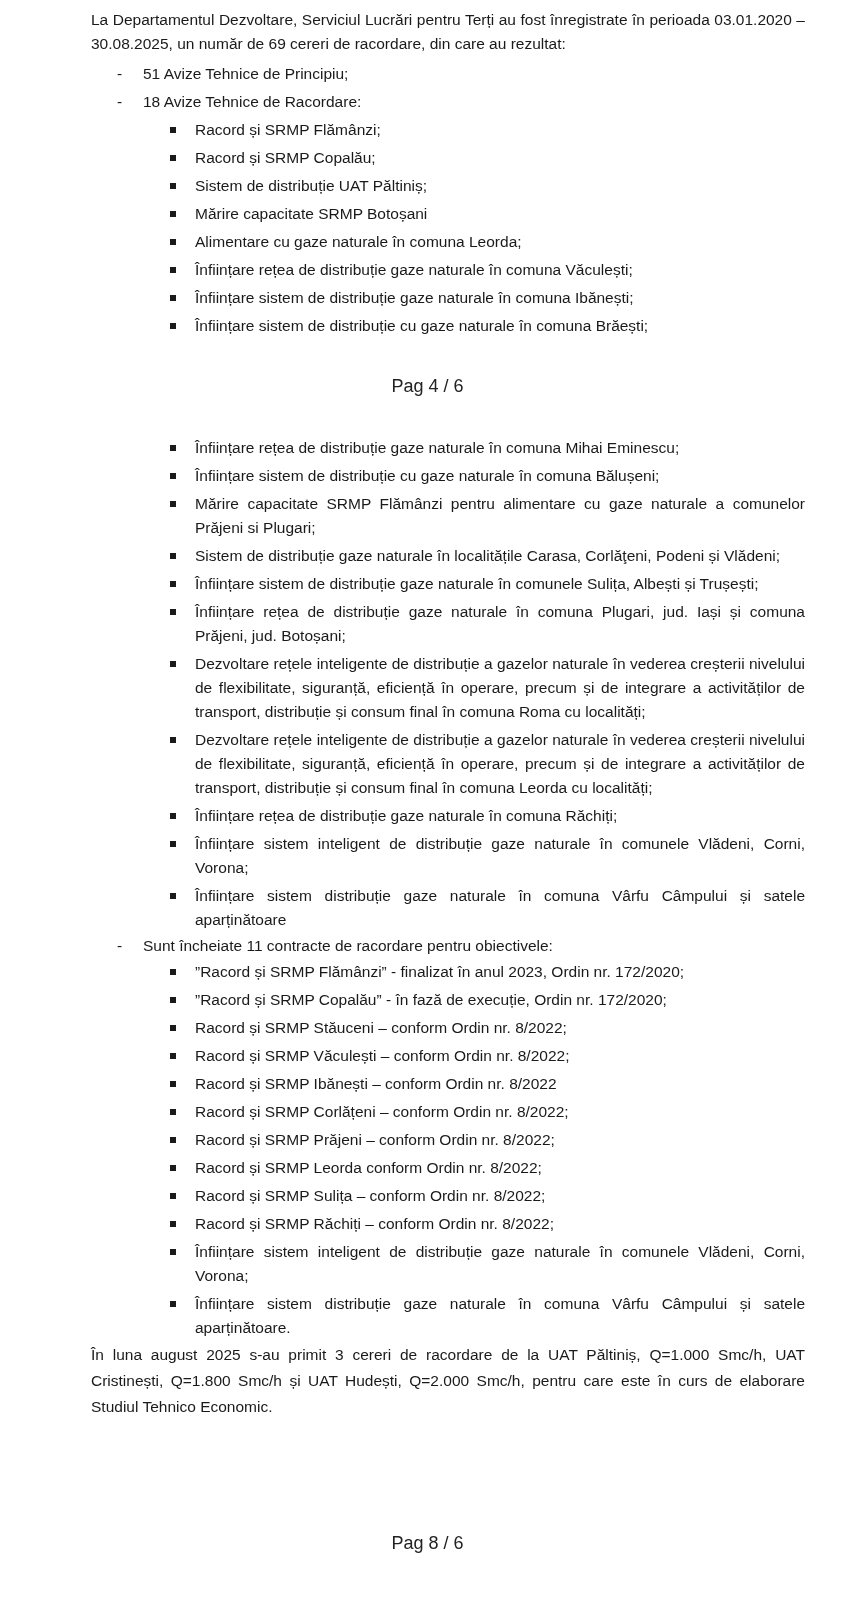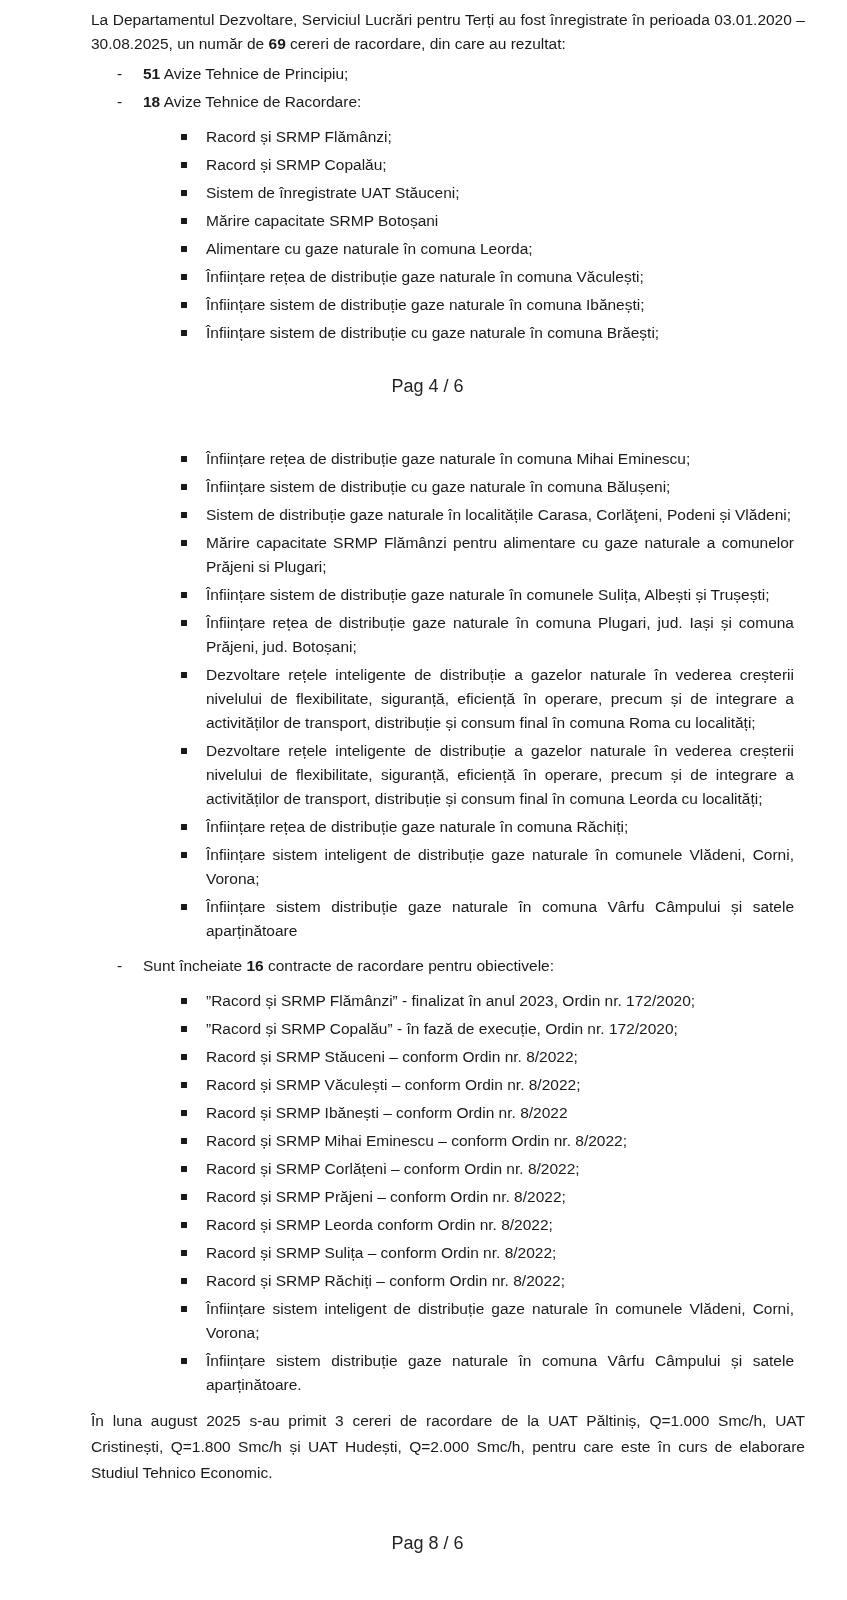--- a/index.html
+++ b/index.html
@@ -5,85 +5,85 @@
   html, body { margin: 0; padding: 0; background: #ffffff; }
   body {
     width: 847px; height: 1600px; position: relative; overflow: hidden;
     font-family: "Liberation Sans", sans-serif; color: #1a1a1a;
     font-size: 15.5px;
   }
   .page { position: absolute; left: 91px; width: 714px; }
   .para { text-align: justify; line-height: 24px; margin: 0; }
   .dash-item { position: relative; padding-left: 52px; line-height: 24px; }
   .dash-item .dash { position: absolute; left: 26px; top: 0; }
-  .sq-list { margin: 11px; padding: 0; list-style: none; }
+  .sq-list { margin: 0; padding: 0; list-style: none; }
   .sq-item { position: relative; padding-left: 104px; line-height: 24px; text-align: justify; margin-bottom: 4px; }
   .sq-item .sq {
     position: absolute; left: 79px; top: 9px; width: 6px; height: 6px; background: #1a1a1a;
   }
   .pagenum { position: absolute; left: 4px; width: 847px; text-align: center; font-size: 18px; color: #222; }
-  b { font-weight: bold; }
+  b { font-weight: normal; }
 </style>
 </head>
 <body>
 
 <div class="page" style="top:8px;">
   <p class="para"><span>La Departamentul Dezvoltare, Serviciul Lucrări pentru Terți au fost înregistrate în perioada 03.01.2020 – 30.08.2025, un număr de </span><b>69</b><span> cereri de racordare, din care au rezultat:</span></p>
 
   <div style="height:6px"></div>
   <div class="dash-item" style="margin-bottom:4px">
     <span class="dash">-</span>
     <b>51</b> <span>Avize Tehnice de Principiu;</span>
   </div>
   <div class="dash-item" style="margin-bottom:4px">
     <span class="dash">-</span>
     <b>18</b> <span>Avize Tehnice de Racordare:</span>
   </div>
 
   <ul class="sq-list">
     <li class="sq-item"><span class="sq"></span><span>Racord și SRMP Flămânzi;</span></li>
     <li class="sq-item"><span class="sq"></span><span>Racord și SRMP Copalău;</span></li>
-    <li class="sq-item"><span class="sq"></span><span>Sistem de înregistrate UAT Stăuceni;</span></li>
+    <li class="sq-item"><span class="sq"></span><span>Sistem de distribuție UAT Păltiniș;</span></li>
     <li class="sq-item"><span class="sq"></span><span>Mărire capacitate SRMP Botoșani</span></li>
     <li class="sq-item"><span class="sq"></span><span>Alimentare cu gaze naturale în comuna Leorda;</span></li>
     <li class="sq-item"><span class="sq"></span><span>Înființare rețea de distribuție gaze naturale în comuna Văculești;</span></li>
     <li class="sq-item"><span class="sq"></span><span>Înființare sistem de distribuție gaze naturale în comuna Ibănești;</span></li>
     <li class="sq-item"><span class="sq"></span><span>Înființare sistem de distribuție cu gaze naturale în comuna Brăești;</span></li>
   </ul>
 </div>
 
 <div class="pagenum" style="top:376px;">Pag 4 / 6</div>
 
 <div class="page" style="top:436px;">
   <ul class="sq-list">
     <li class="sq-item"><span class="sq"></span><span>Înființare rețea de distribuție gaze naturale în comuna Mihai Eminescu;</span></li>
     <li class="sq-item"><span class="sq"></span><span>Înființare sistem de distribuție cu gaze naturale în comuna Bălușeni;</span></li>
+    <li class="sq-item"><span class="sq"></span><span>Mărire capacitate SRMP Flămânzi pentru alimentare cu gaze naturale a comunelor Prăjeni si Plugari;</span></li>
     <li class="sq-item"><span class="sq"></span><span>Sistem de distribuție gaze naturale în localitățile Carasa, Corlăţeni, Podeni și Vlădeni;</span></li>
-    <li class="sq-item"><span class="sq"></span><span>Mărire capacitate SRMP Flămânzi pentru alimentare cu gaze naturale a comunelor Prăjeni si Plugari;</span></li>
     <li class="sq-item"><span class="sq"></span><span>Înființare sistem de distribuție gaze naturale în comunele Sulița, Albești și Trușești;</span></li>
     <li class="sq-item"><span class="sq"></span><span>Înființare rețea de distribuție gaze naturale în comuna Plugari, jud. Iași și comuna Prăjeni, jud. Botoșani;</span></li>
     <li class="sq-item"><span class="sq"></span><span>Dezvoltare rețele inteligente de distribuție a gazelor naturale în vederea creșterii nivelului de flexibilitate, siguranță, eficiență în operare, precum și de integrare a activităților de transport, distribuție și consum final în comuna Roma cu localități;</span></li>
     <li class="sq-item"><span class="sq"></span><span>Dezvoltare rețele inteligente de distribuție a gazelor naturale în vederea creșterii nivelului de flexibilitate, siguranță, eficiență în operare, precum și de integrare a activităților de transport, distribuție și consum final în comuna Leorda cu localități;</span></li>
     <li class="sq-item"><span class="sq"></span><span>Înființare rețea de distribuție gaze naturale în comuna Răchiți;</span></li>
     <li class="sq-item"><span class="sq"></span><span>Înființare sistem inteligent de distribuție gaze naturale în comunele Vlădeni, Corni, Vorona;</span></li>
     <li class="sq-item" style="margin-bottom:2px"><span class="sq"></span><span>Înființare sistem distribuție gaze naturale în comuna Vârfu Câmpului și satele aparținătoare</span></li>
   </ul>
 
   <div class="dash-item" style="margin-bottom:2px">
     <span class="dash">-</span>
-    <span>Sunt încheiate </span><b>16</b><span> contracte de racordare pentru obiectivele:</span>
+    <span>Sunt încheiate </span><b>11</b><span> contracte de racordare pentru obiectivele:</span>
   </div>
 
   <ul class="sq-list">
     <li class="sq-item"><span class="sq"></span><span>”Racord și SRMP Flămânzi” - finalizat în anul 2023, Ordin nr. 172/2020;</span></li>
     <li class="sq-item"><span class="sq"></span><span>”Racord și SRMP Copalău” - în fază de execuție, Ordin nr. 172/2020;</span></li>
     <li class="sq-item"><span class="sq"></span><span>Racord și SRMP Stăuceni – conform Ordin nr. 8/2022;</span></li>
     <li class="sq-item"><span class="sq"></span><span>Racord și SRMP Văculești – conform Ordin nr. 8/2022;</span></li>
     <li class="sq-item"><span class="sq"></span><span>Racord și SRMP Ibănești – conform Ordin nr. 8/2022</span></li>
-    <li class="sq-item"><span class="sq"></span><span>Racord și SRMP Mihai Eminescu – conform Ordin nr. 8/2022;</span></li>
+    <li class="sq-item"><span class="sq"></span></li>
     <li class="sq-item"><span class="sq"></span><span>Racord și SRMP Corlățeni – conform Ordin nr. 8/2022;</span></li>
     <li class="sq-item"><span class="sq"></span><span>Racord și SRMP Prăjeni – conform Ordin nr. 8/2022;</span></li>
     <li class="sq-item"><span class="sq"></span><span>Racord și SRMP Leorda conform Ordin nr. 8/2022;</span></li>
     <li class="sq-item"><span class="sq"></span><span>Racord și SRMP Sulița – conform Ordin nr. 8/2022;</span></li>
     <li class="sq-item"><span class="sq"></span><span>Racord și SRMP Răchiți – conform Ordin nr. 8/2022;</span></li>
     <li class="sq-item"><span class="sq"></span><span>Înființare sistem inteligent de distribuție gaze naturale în comunele Vlădeni, Corni, Vorona;</span></li>
     <li class="sq-item" style="margin-bottom:2px"><span class="sq"></span><span>Înființare sistem distribuție gaze naturale în comuna Vârfu Câmpului și satele aparținătoare.</span></li>
   </ul>
 
   <p class="para" style="line-height:26px">În luna august 2025 s-au primit 3 cereri de racordare de la UAT Păltiniș, Q=1.000 Smc/h, UAT Cristinești, Q=1.800 Smc/h și UAT Hudești, Q=2.000 Smc/h, pentru care este în curs de elaborare Studiul Tehnico Economic.</p>

